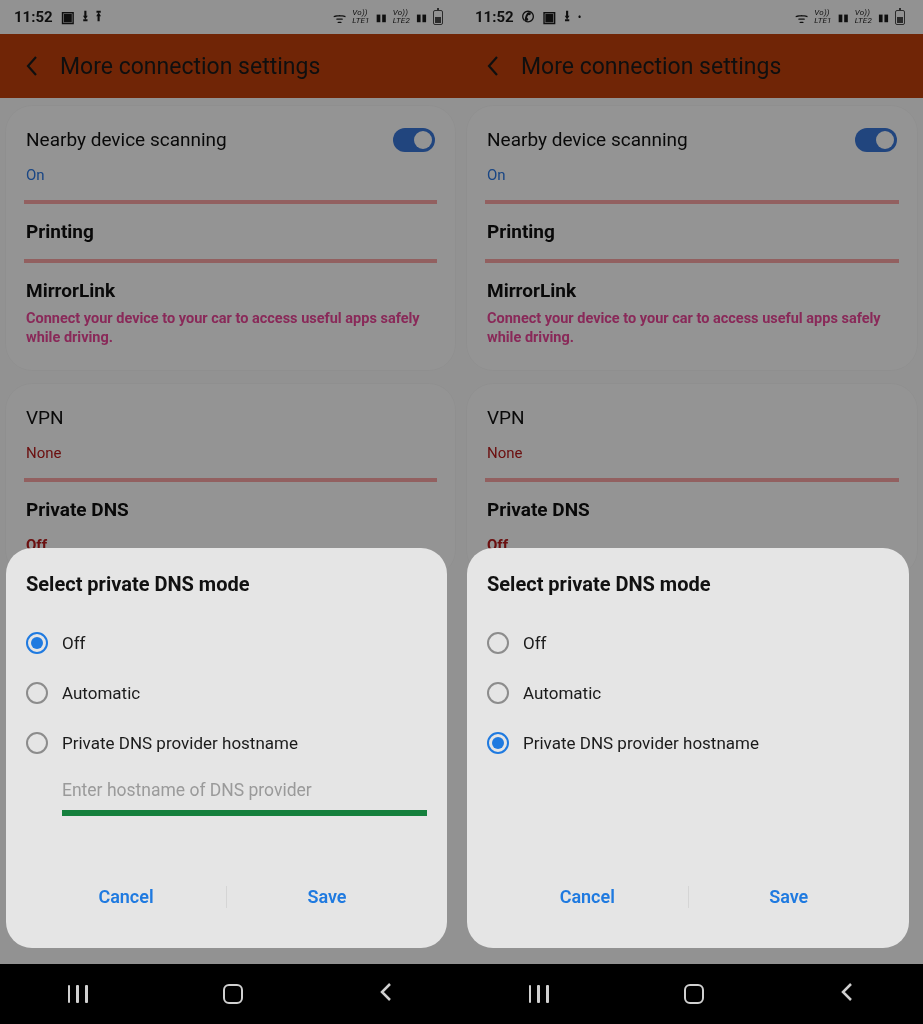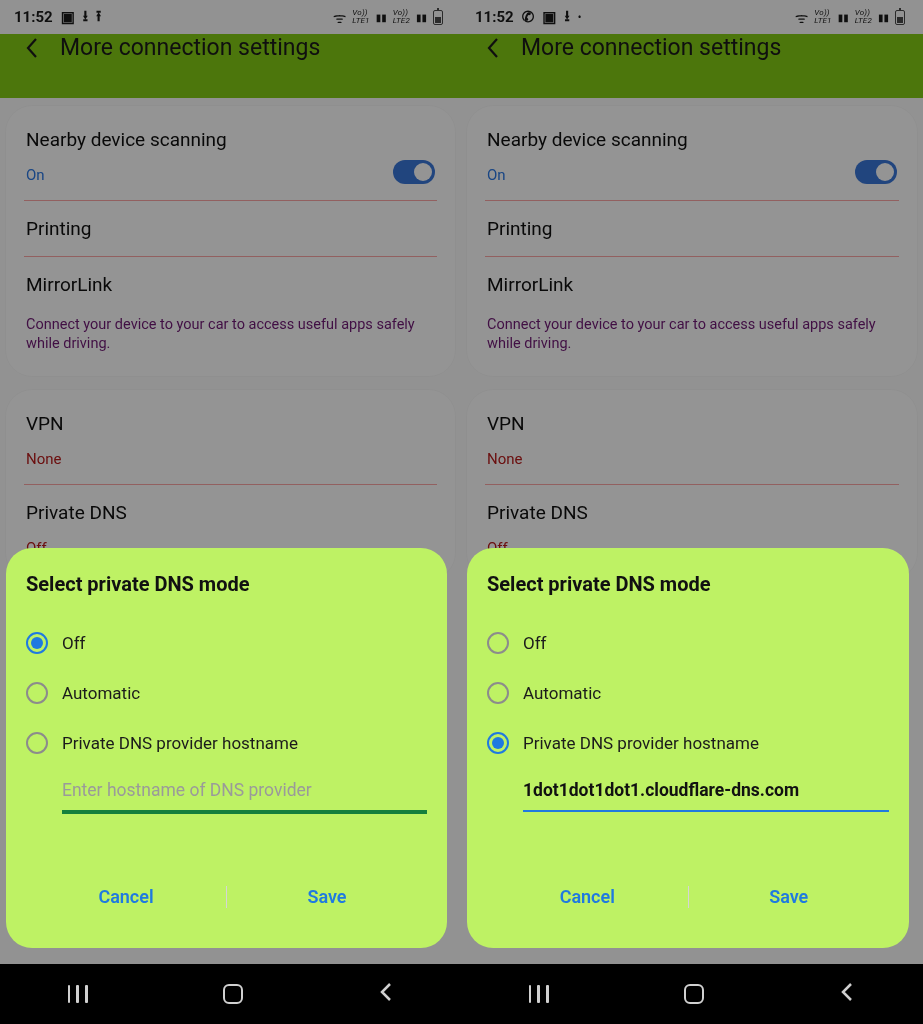--- a/index.html
+++ b/index.html
@@ -41,65 +41,65 @@
     content:""; position:absolute; bottom:1px; left:1px; right:1px; height:40%;
     background:#4b4b4b;
   }
   .battery::before{
     content:""; position:absolute; top:-3px; left:3px; right:3px; height:2px;
     background:#4b4b4b;
   }
 
   
   .appbar {
-    display:flex; align-items:flex-start; height:64px; padding:0 8px 0 18px;
-    background:#84cc16;
+    display:flex; align-items:center; height:64px; padding:0 8px 0 18px;
+    background:#c2410c;
   }
   .chevron-left{
     width:28px; height:28px; display:flex; align-items:center; justify-content:center;
   }
   .chevron-left svg{ width:14px; height:22px; stroke:#1b1b1b; stroke-width:2.2; fill:none; }
   .appbar-title{
     font-size:23px; color:#1b1b1b; margin-left:14px; font-weight:400;
   }
 
   
   .card {
     background:#ffffff; border-radius:26px; margin:8px 6px 14px 6px;
     padding: 6px 18px;
     box-shadow: 0 0 0 1px rgba(0,0,0,0.02);
   }
   .row {
     padding:16px 2px;
   }
-  .row + .row { border-top:1px solid #fca5a5; }
-  .row-flex { display:flex; align-items:flex-end; justify-content:space-between; }
+  .row + .row { border-top:4px solid #fca5a5;font-weight:bold; }
+  .row-flex { display:flex; align-items:flex-start; justify-content:space-between; }
   .row-title{ font-size:19px; color:#111; }
   .row-sub{ font-size:15px; color:#2b78e4; margin-top:15px; }
   .row-sub.gray{ color:#b91c1c; }
-  .row-desc{ font-size:14.5px; color:#701a75; margin-top:20px; line-height:1.3; }
+  .row-desc{ font-size:14.5px; color:#ec4899; margin-top:8px; line-height:1.3; }
 
   .toggle{
     width:42px; height:24px; border-radius:14px; background:#3a77d9; position:relative;
   }
   .toggle::after{
     content:""; position:absolute; width:18px; height:18px; background:#fff;
     border-radius:50%; top:3px; right:3px;
   }
 
   
   .scrim{
     position:absolute; inset:0; background:rgba(0,0,0,0.42);
     pointer-events:none;
   }
 
   
   .sheet{
     position:absolute; left:6px; right:14px; bottom:76px;
-    background:#bef264; border-radius:26px; padding:24px 20px 6px 20px;
+    background:#e5e5e5; border-radius:26px; padding:24px 20px 6px 20px;
     min-height:400px;
     display:flex; flex-direction:column;
   }
   .sheet-title{ font-size:20px; font-weight:700; color:#111; margin-bottom:22px; }
   .radio-row{
     display:flex; align-items:center; gap:14px; padding:14px 0;
   }
   .radio{
     width:22px; height:22px; border:2px solid #8c8c8c; border-radius:50%;
     position:relative; flex:0 0 22px;
@@ -107,21 +107,21 @@
   .radio.selected{ border-color:#1f7ae0; }
   .radio.selected::after{
     content:""; position:absolute; inset:3px; border-radius:50%; background:#1f7ae0;
   }
   .radio-label{ font-size:17px; color:#1b1b1b; }
 
   .host-input-wrap{ padding-left:36px; margin-top:4px; margin-bottom:4px; }
   .host-input{
     width:100%; border:none; outline:none; font-size:17.5px; font-weight:700;
     padding:8px 0 10px 0; background:transparent;
-    border-bottom:4px solid #15803d;
+    border-bottom:6px solid #15803d;
     font-family:inherit;
   }
   .host-input.filled{ font-weight:700; border-bottom:2px solid #1f7ae0; color:#111; }
   .host-input::placeholder{ color:#9a9a9a; font-weight:400; }
 
   .sheet-spacer{ flex:1; min-height:40px; }
   .sheet-actions{
     display:flex; height:56px; border-top:0; align-items:flex-start;
   }
   .sheet-btn{
@@ -314,23 +314,20 @@
       <div class="radio-label">Off</div>
     </div>
     <div class="radio-row">
       <div class="radio"></div>
       <div class="radio-label">Automatic</div>
     </div>
     <div class="radio-row">
       <div class="radio selected"></div>
       <div class="radio-label">Private DNS provider hostname</div>
     </div>
-    <div class="host-input-wrap">
-      <input class="host-input filled" placeholder="Enter hostname of DNS provider" value="1dot1dot1dot1.cloudflare-dns.com" style="">
-    </div>
 
     <div class="sheet-spacer"></div>
     <div class="sheet-actions">
       <div class="sheet-btn">Cancel</div>
       <div class="sheet-divider"></div>
       <div class="sheet-btn">Save</div>
     </div>
   </div>
 
   <div class="navbar">

